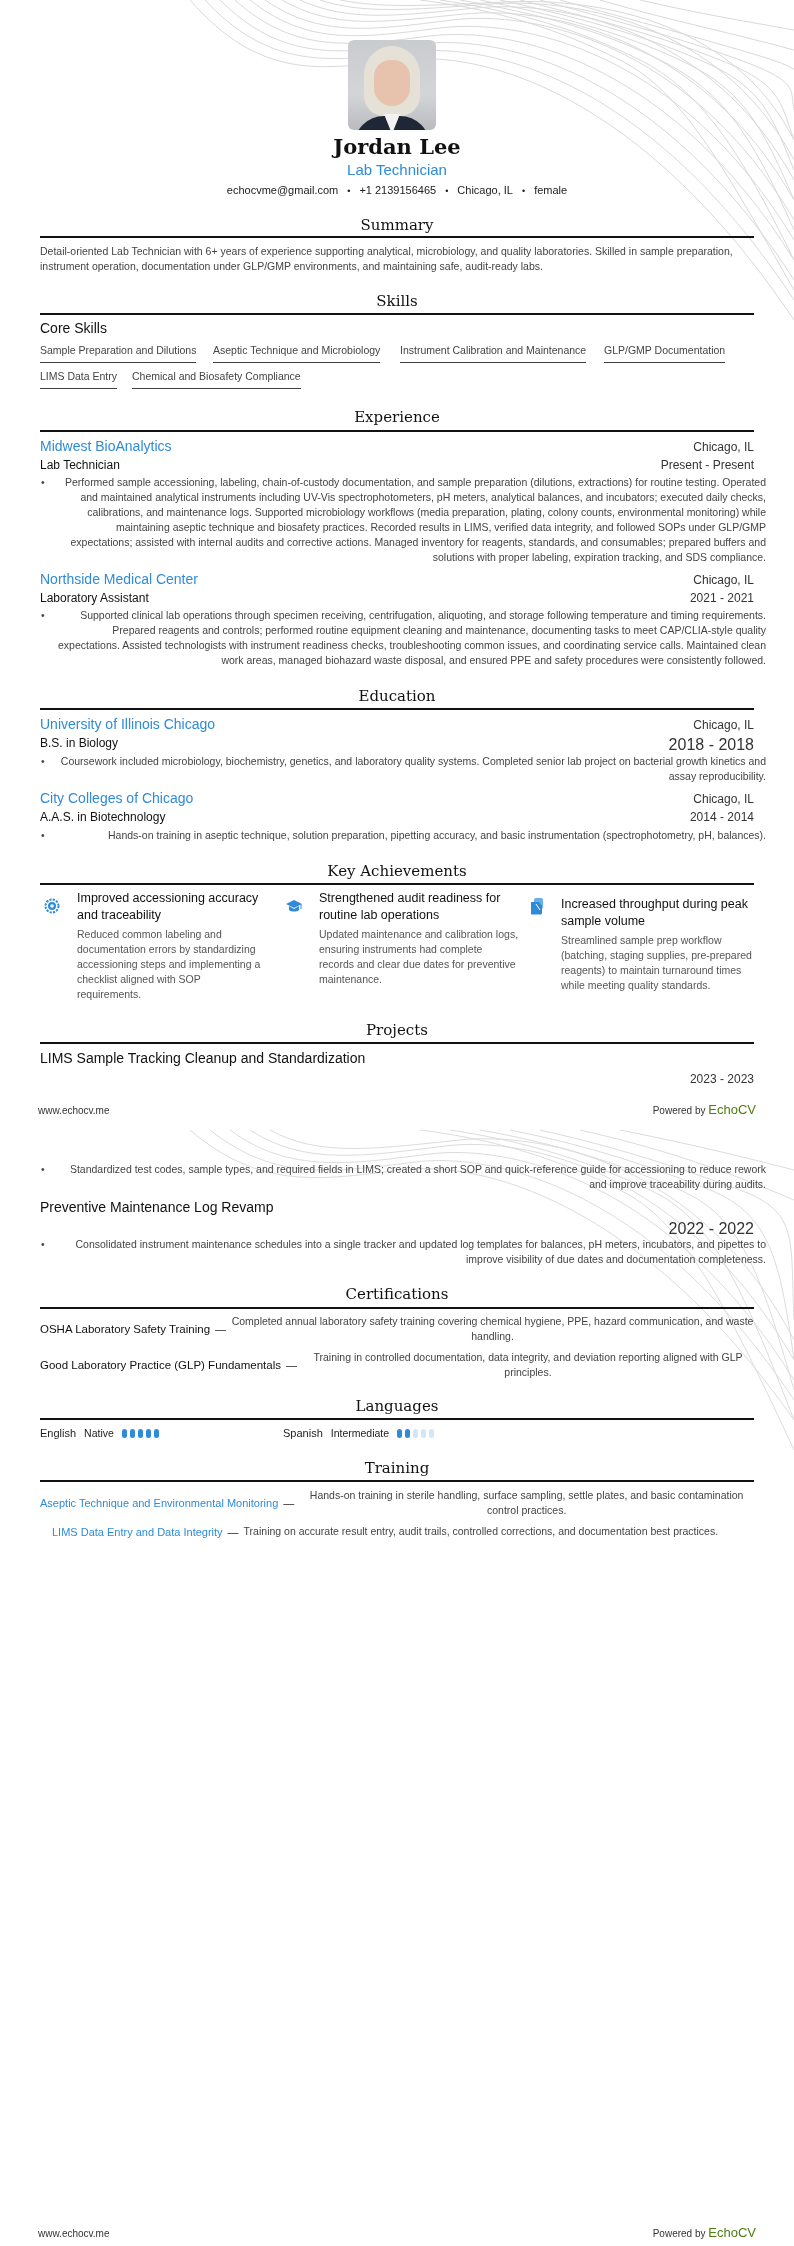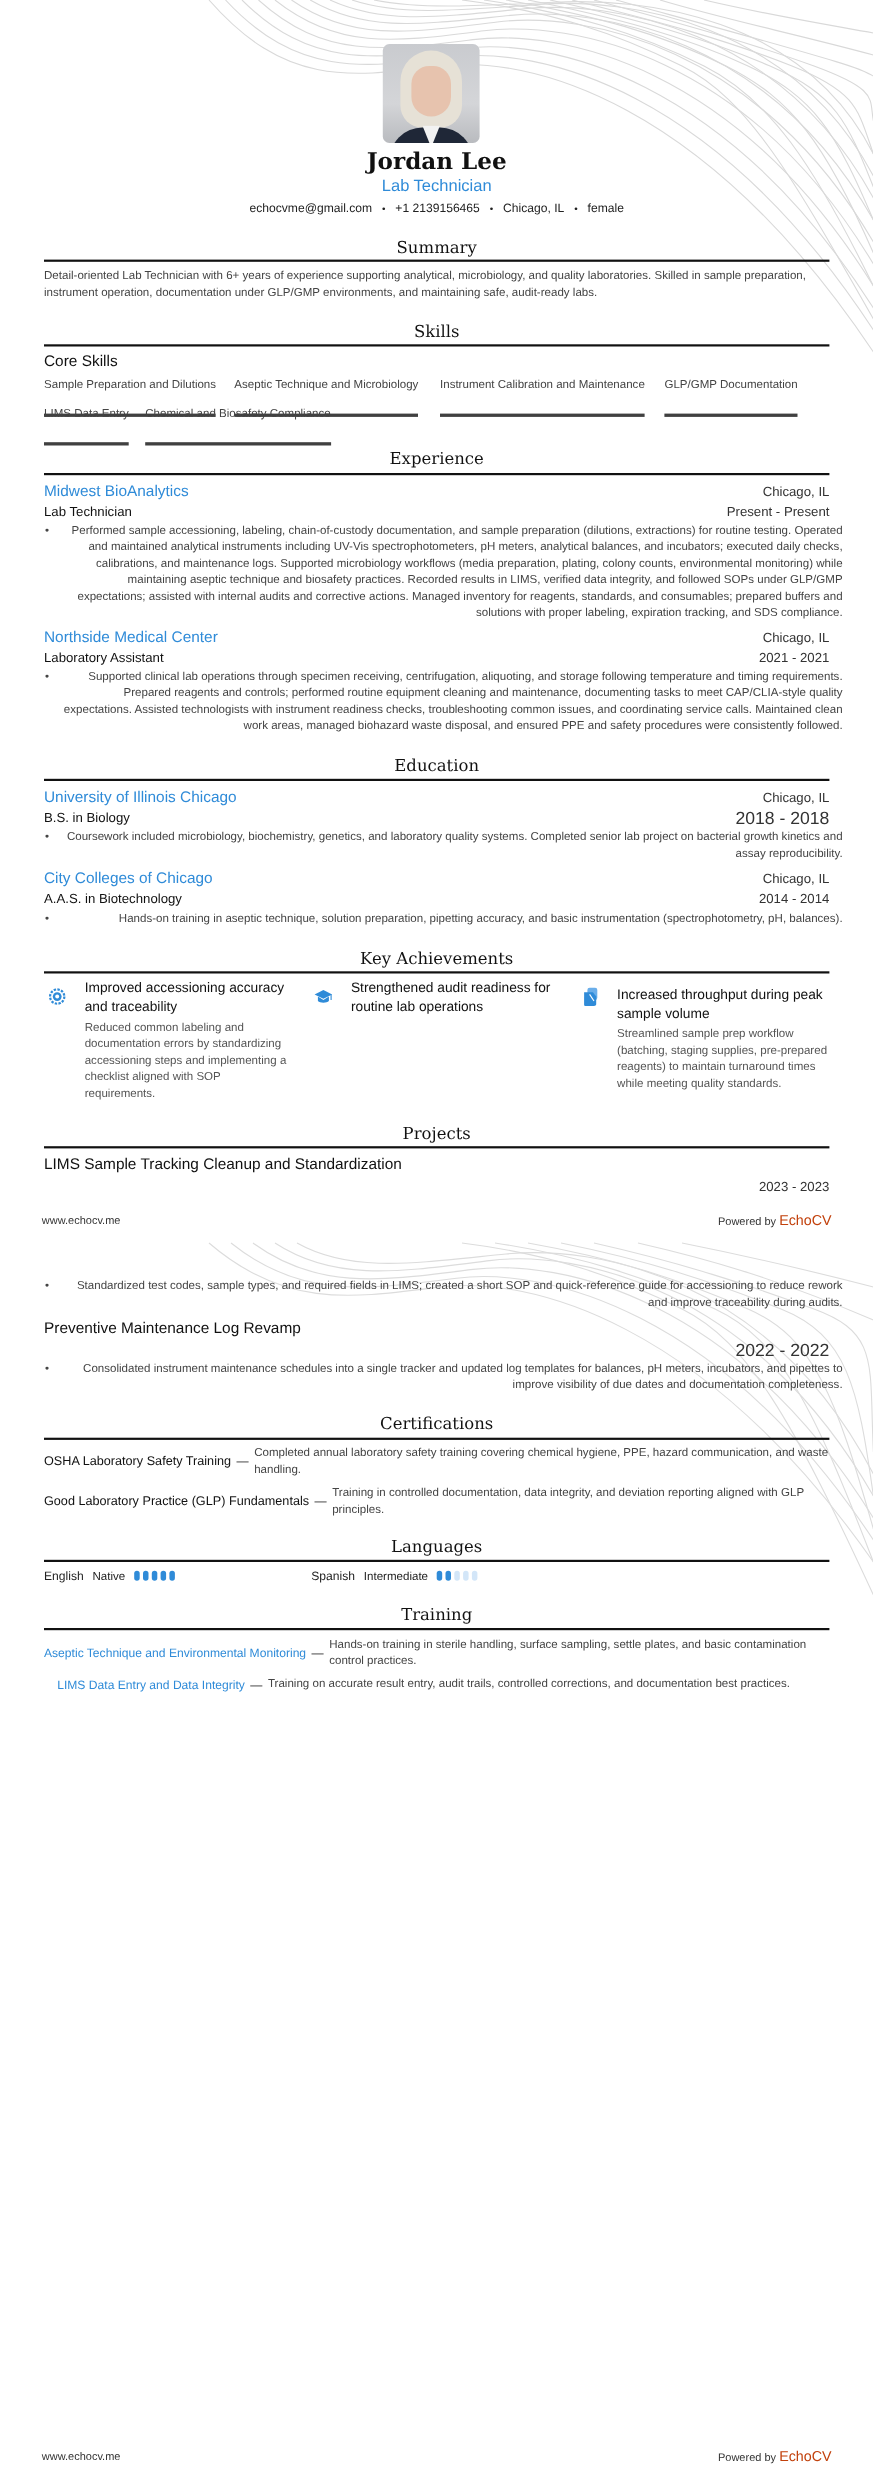--- a/index.html
+++ b/index.html
@@ -13,35 +13,35 @@
   .photo .suit { position: absolute; left: 6px; top: 76px; width: 76px; height: 30px; border-radius: 30px 30px 0 0; background: #1f2737; }
   .photo .shirt { position: absolute; left: 36px; top: 74px; width: 16px; height: 20px; background: #f2f2f2; clip-path: polygon(0 0,100% 0,50% 100%); }
   .name { position: absolute; top: 134px; width: 794px; text-align: center; font-family: "DejaVu Serif", serif; font-weight: bold; font-size: 21px; color: #111; }
   .role { position: absolute; top: 161px; width: 794px; text-align: center; font-size: 15px; color: #2f8bd8; }
   .contact { position: absolute; top: 184px; width: 794px; text-align: center; font-size: 11px; color: #222; }
   .contact span.sep { margin: 0 9px; font-size: 9px; }
   .sec-title { position: absolute; left: 40px; width: 714px; text-align: center; font-family: "DejaVu Serif", serif; font-size: 15px; color: #111; }
   .sec-rule { position: absolute; left: 40px; width: 714px; height: 2px; background: #111; }
   .para { font-size: 10.5px; line-height: 15px; color: #444; }
   .abs { position: absolute; }
-  .skill-tag { position: absolute; font-size: 10.5px; color: #444; padding-bottom: 20px; border-bottom: 3px solid #404040; white-space: nowrap; }
+  .skill-tag { position: absolute; font-size: 10.5px; color: #444; padding-bottom: 6px; border-bottom: 1px solid #404040; white-space: nowrap; }
   .org { font-size: 14px; color: #2f8bd8; }
   .pos { font-size: 12px; color: #111; }
   .right { text-align: right; }
   ul.bl { margin: 0; padding-left: 12px; list-style: none; }
   ul.bl li { position: relative; font-size: 10.5px; line-height: 15px; color: #444; text-align: right; }
   ul.bl li::before { content: "•"; position: absolute; left: -11px; color: #444; }
   .ach-title { font-size: 12.5px; line-height: 17px; color: #111; }
   .ach-desc { font-size: 10.5px; line-height: 15px; color: #555; margin-top: 3px; }
   .footer { position: absolute; font-size: 10px; color: #333; }
-  .footer .brand { color: #c2410c; font-size: 13px; }
+  .footer .brand { color: #4d7c0f; font-size: 13px; }
   .dot { display: inline-block; width: 5px; height: 9px; border-radius: 3px; margin-right: 3px; vertical-align: -1px; }
   .lang { font-size: 11px; color: #222; }
   .lang .lvl { margin-left: 8px; margin-right: 8px; font-size: 10.5px; }
-  .cert-row { position: absolute; left: 40px; width: 714px; display: flex; align-items: center; }
+  .cert-row { position: absolute; left: 40px; width: 714px; display: flex; align-items: center; text-align: center; }
   .cert-name { font-size: 11.5px; color: #111; white-space: nowrap; }
   .cert-dash { font-size: 11px; margin: 0 5px; color: #222; }
   .cert-desc { font-size: 10.5px; line-height: 15px; color: #444; }
 </style>
 </head>
 <body>
 
 <svg class="deco" style="left:0;top:0" width="794" height="420" viewBox="0 0 794 420">
   <g fill="none" stroke="#d9d9d9" stroke-width="1">
     <path d="M190 0 C260 80 320 70 400 60 S 640 90 794 320"></path>
@@ -164,20 +164,21 @@
 
 <div class="abs" style="left:285px; top:898px;">
   <svg width="18" height="16" viewBox="0 0 18 16">
       <polygon points="9,2 17,6 9,10 1,6" fill="#2f8bd8"></polygon>
       <path d="M4 8 L4 12 C6 14 12 14 14 12 L14 8 L9 11 Z" fill="#2f8bd8"></path>
       <line x1="16" y1="6" x2="16" y2="11" stroke="#2f8bd8" stroke-width="1"></line>
     </svg>
 </div>
 <div class="abs" style="left:319px; top:890px; width:200px;">
   <div class="ach-title">Strengthened audit readiness for routine lab operations</div>
+  <div class="ach-desc">Updated maintenance and calibration logs, ensuring instruments had complete records and clear due dates for preventive maintenance.</div>
 </div>
 
 <div class="abs" style="left:529px; top:897px;">
   <svg width="16" height="18" viewBox="0 0 16 18">
       <rect x="5" y="1" width="9" height="11" rx="2" fill="#6aaeea"></rect>
       <path d="M2 5 L10 5 L13 9 L13 16 C13 17 12 17.5 11 17.5 L3 17.5 C2 17.5 2 17 2 16 Z" fill="#2f8bd8"></path>
       <path d="M7 7 L11 13" stroke="#fff" stroke-width="1"></path>
     </svg>
 </div>
 <div class="abs" style="left:561px; top:896px; width:196px;">

